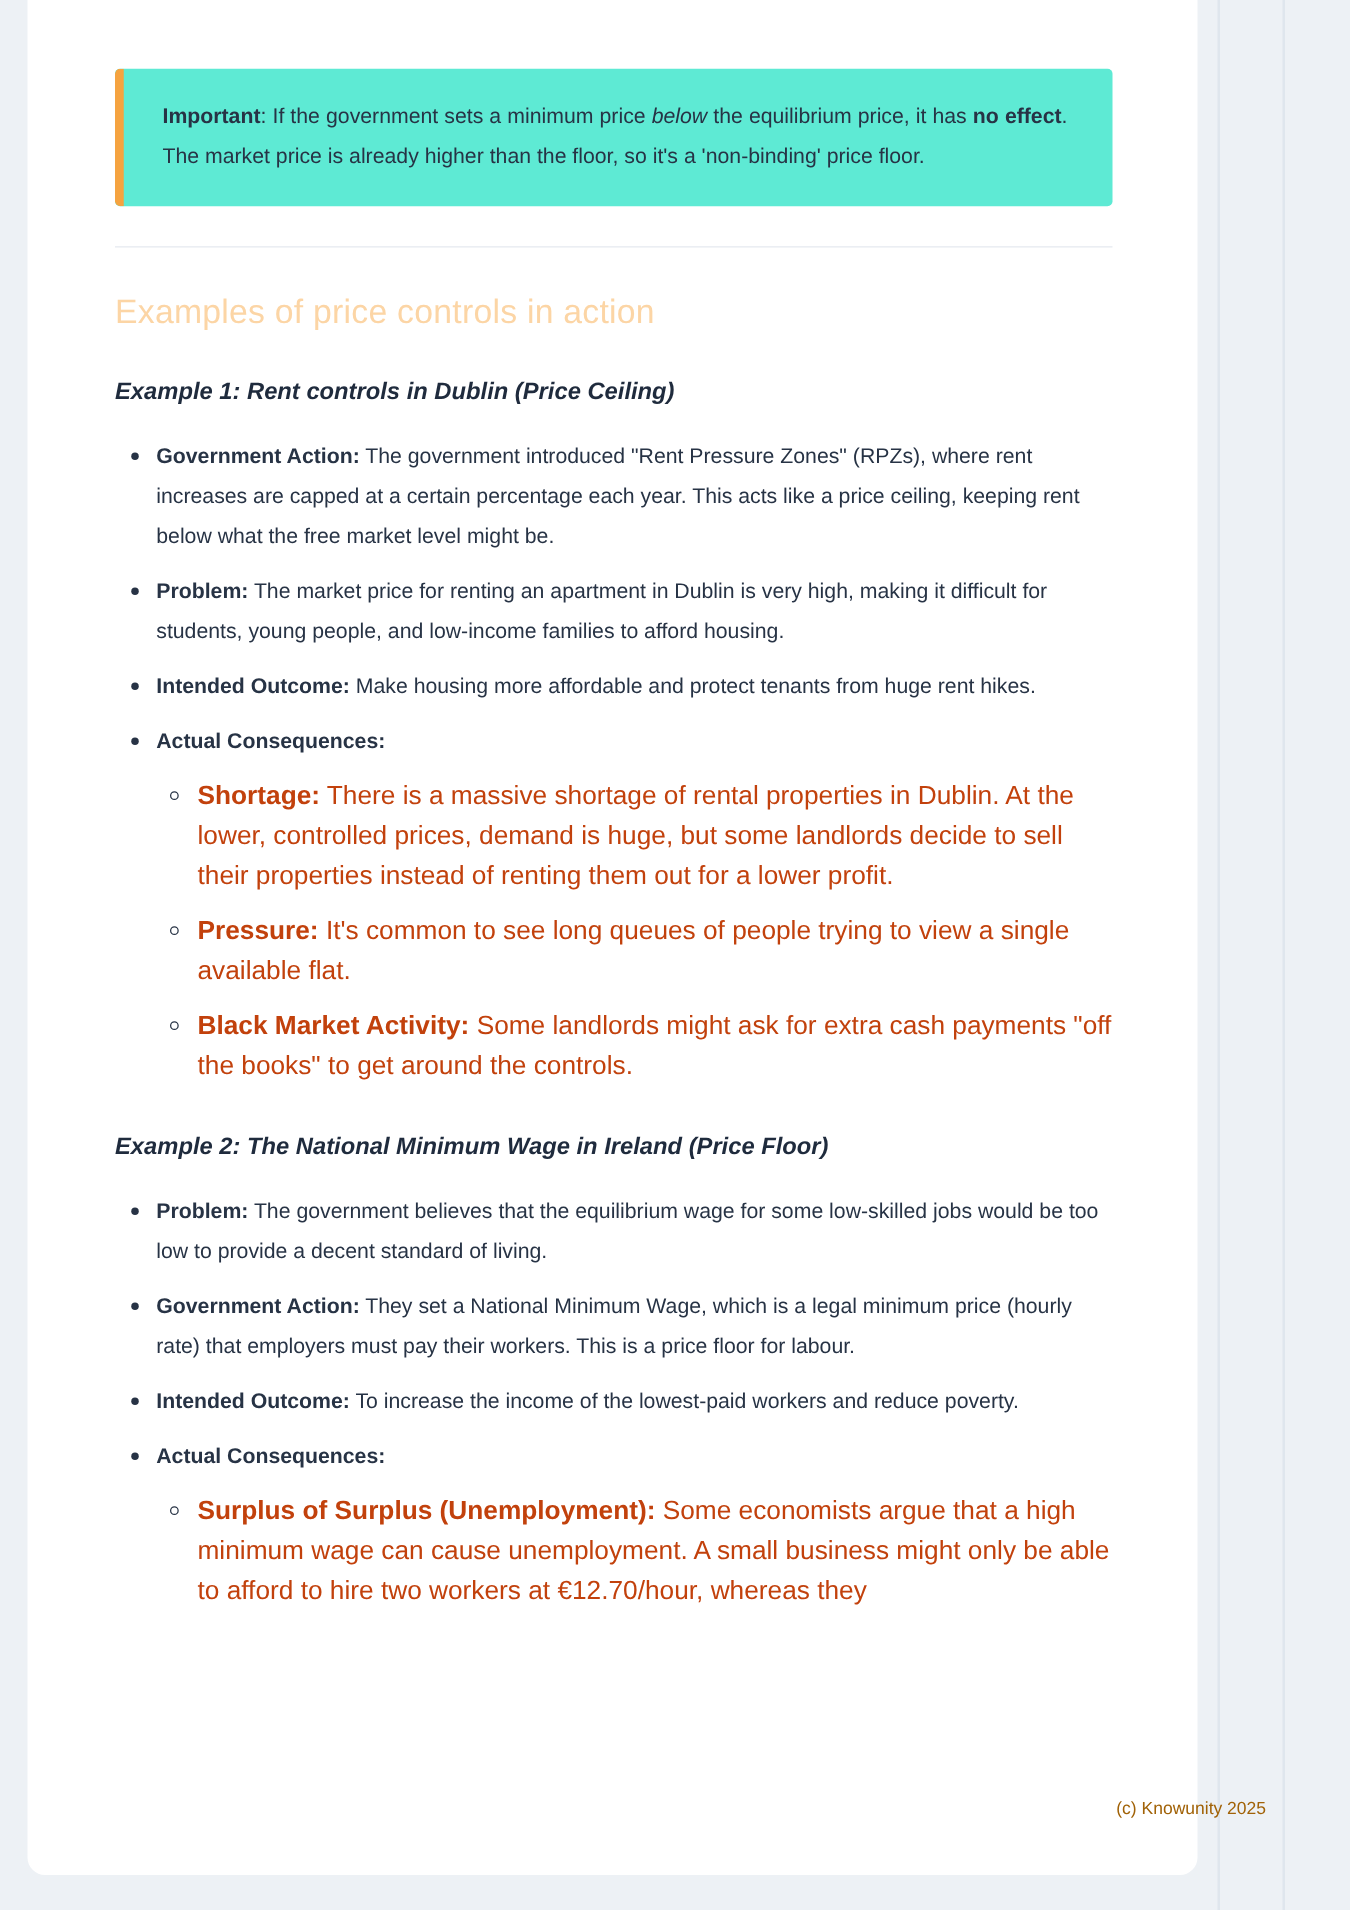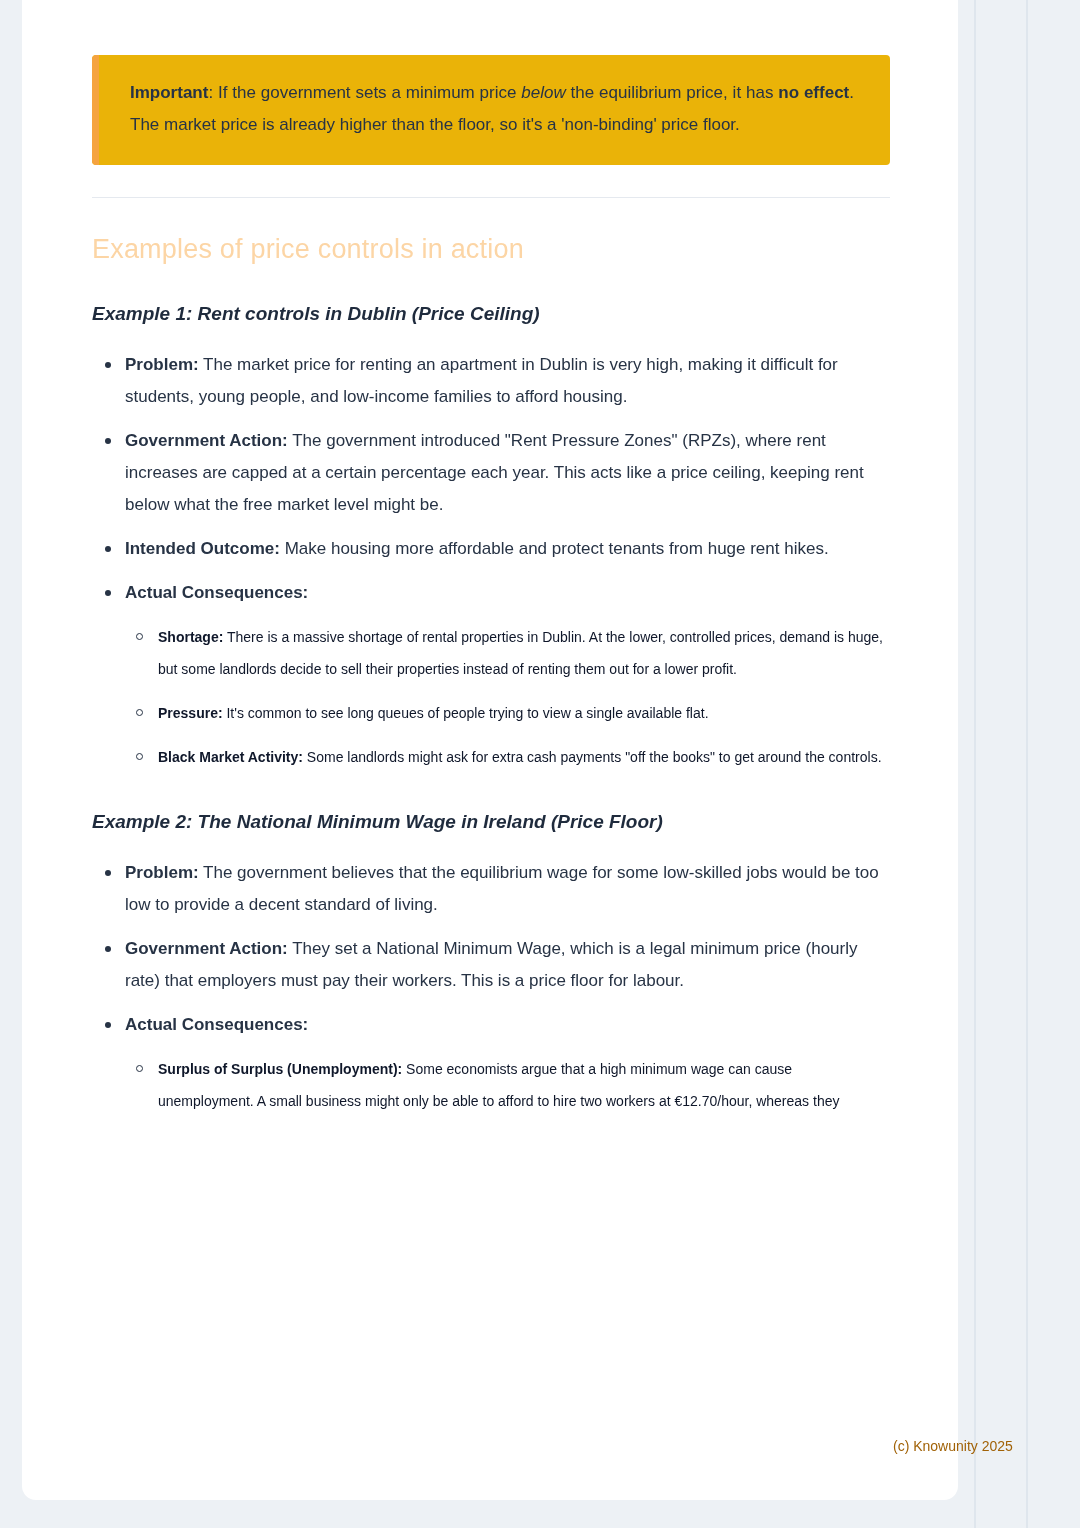--- a/index.html
+++ b/index.html
@@ -16,21 +16,21 @@
     width: 936px; height: 1500px;
     background: #ffffff;
     border-radius: 0 0 14px 14px;
     overflow: hidden;
   }
   .content { padding: 55px 68px 0 70px; }
 
   
   .callout {
     position: relative;
-    background: #eab308;
+    background: #5eead4;
     border-radius: 4px;
     padding: 22px 36px 24px 38px;
     overflow: hidden;
   }
   .callout-bar {
     position: absolute; left: 0; top: 0; bottom: 0;
     width: 7px; background: #f5a340;
     border-radius: 4px 0 0 4px;
   }
   .callout-text {
@@ -82,23 +82,23 @@
     background: #273345;
   }
   ul.sublist {
     list-style: none;
     margin-top: 12px;
   }
   ul.sublist > li {
     position: relative;
     padding-left: 33px;
     margin-bottom: 12px;
-    font-size: 14px;
+    font-size: 21px;
     line-height: 32px;
-    color: #0f172a;
+    color: #c2410c;
   }
   ul.sublist > li:last-child { margin-bottom: 0; }
   ul.sublist > li::before {
     content: "";
     position: absolute;
     left: 11px; top: 12px;
     width: 5px; height: 5px;
     border-radius: 50%;
     border: 1.5px solid #273345;
     background: transparent;
@@ -137,24 +137,24 @@
     </div>
 
     <hr class="divider">
 
     <h1 class="section-heading">Examples of price controls in action</h1>
 
     <h2 class="example-heading">Example 1: Rent controls in Dublin (Price Ceiling)</h2>
 
     <ul class="bullets">
       <li>
+        <span><span class="b">Government Action:</span><span> The government introduced "Rent Pressure Zones" (RPZs), where rent increases are capped at a certain percentage each year. This acts like a price ceiling, keeping rent below what the free market level might be.</span></span>
+      </li>
+      <li>
         <span><span class="b">Problem:</span><span> The market price for renting an apartment in Dublin is very high, making it difficult for students, young people, and low-income families to afford housing.</span></span>
-      </li>
-      <li>
-        <span><span class="b">Government Action:</span><span> The government introduced "Rent Pressure Zones" (RPZs), where rent increases are capped at a certain percentage each year. This acts like a price ceiling, keeping rent below what the free market level might be.</span></span>
       </li>
       <li>
         <span><span class="b">Intended Outcome:</span><span> Make housing more affordable and protect tenants from huge rent hikes.</span></span>
       </li>
       <li>
         <span><span class="b">Actual Consequences:</span></span>
         <ul class="sublist">
           <li>
             <span><span class="b">Shortage:</span><span> There is a massive shortage of rental properties in Dublin. At the lower, controlled prices, demand is huge, but some landlords decide to sell their properties instead of renting them out for a lower profit.</span></span>
           </li>
@@ -171,20 +171,23 @@
     <h2 class="example-heading">Example 2: The National Minimum Wage in Ireland (Price Floor)</h2>
 
     <ul class="bullets">
       <li>
         <span><span class="b">Problem:</span><span> The government believes that the equilibrium wage for some low-skilled jobs would be too low to provide a decent standard of living.</span></span>
       </li>
       <li>
         <span><span class="b">Government Action:</span><span> They set a National Minimum Wage, which is a legal minimum price (hourly rate) that employers must pay their workers. This is a price floor for labour.</span></span>
       </li>
       <li>
+        <span><span class="b">Intended Outcome:</span><span> To increase the income of the lowest-paid workers and reduce poverty.</span></span>
+      </li>
+      <li>
         <span><span class="b">Actual Consequences:</span></span>
         <ul class="sublist">
           <li>
             <span><span class="b">Surplus of Surplus (Unemployment):</span><span> Some economists argue that a high minimum wage can cause unemployment. A small business might only be able to afford to hire two workers at €12.70/hour, whereas they</span></span>
           </li>
         </ul>
       </li>
     </ul>
 
   </div>

